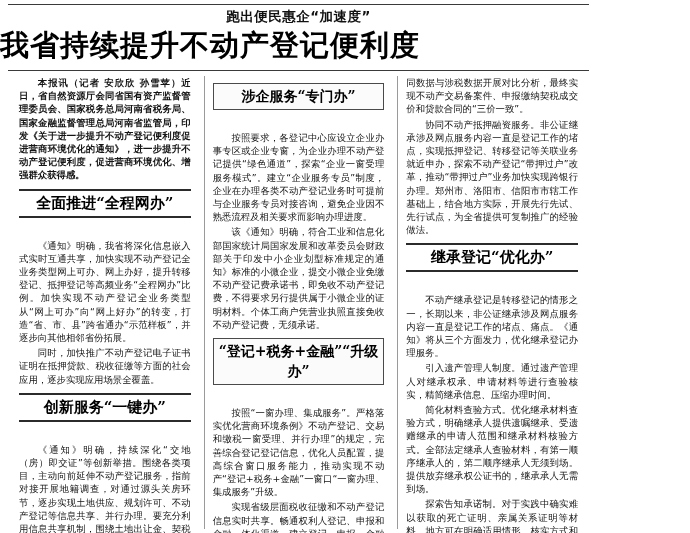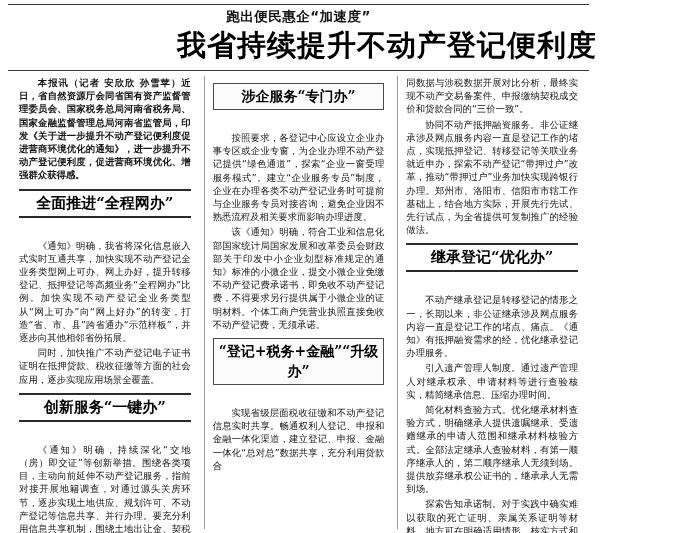--- a/index.html
+++ b/index.html
@@ -34,21 +34,21 @@
     font-size: 13.5px;
     font-weight: bold;
     letter-spacing: 0.5px;
     color: #111;
   }
   .headline {
     position: absolute;
     top: 26px;
     left: 0;
     width: 100%;
-    text-align: right;
+    text-align: left;
     font-size: 29px;
     font-weight: bold;
     letter-spacing: 1px;
     color: #000;
     font-family: "DejaVu Serif", "Liberation Serif", serif;
   }
   .rule-under-headline {
     position: absolute;
     left: 8px;
     right: 8px;
@@ -139,27 +139,28 @@
       <div class="subhead rule">创新服务“一键办”</div>
       <p>《通知》明确，持续深化“交地（房）即交证”等创新举措。围绕各类项目，主动向前延伸不动产登记服务，指前对接开展地籍调查，对通过源头关房环节，逐步实现土地供应、规划许可、不动产登记等信息共享、并行办理。要充分利用信息共享机制，围绕土地出让金、契税等税费完税信息的实时共享，推动“先税后证”原则，实现“一键办”。</p>
       <p>“抵押即交证”。有抵押融资需求的经</p>
     </div>
 
     <div class="col">
       <div class="subhead boxed">涉企服务“专门办”</div>
       <p>按照要求，各登记中心应设立企业办事专区或企业专窗，为企业办理不动产登记提供“绿色通道”，探索“企业一窗受理服务模式”。建立“企业服务专员”制度，企业在办理各类不动产登记业务时可提前与企业服务专员对接咨询，避免企业因不熟悉流程及相关要求而影响办理进度。</p>
       <p>该《通知》明确，符合工业和信息化部国家统计局国家发展和改革委员会财政部关于印发中小企业划型标准规定的通知》标准的小微企业，提交小微企业免缴不动产登记费承诺书，即免收不动产登记费，不得要求另行提供属于小微企业的证明材料。个体工商户凭营业执照直接免收不动产登记费，无须承诺。</p>
       <div class="subhead boxed">“登记+税务+金融”“升级办”</div>
+      <p>按照“一窗办理、集成服务”。严格落实优化营商环境条例》不动产登记、交易和缴税一窗受理、并行办理”的规定，完善综合登记登记信息，优化人员配置，提高综合窗口服务能力，推动实现不动产“登记+税务+金融”一窗口“一窗办理、集成服务”升级。</p>
       <p>实现省级层面税收征缴和不动产登记信息实时共享。畅通权利人登记、申报和金融一体化渠道，建立登记、申报、金融一体化“总对总”数据共享，充分利用贷款合</p>
     </div>
 
     <div class="col">
       <p class="noindent">同数据与涉税数据开展对比分析，最终实现不动产交易备案件、申报缴纳契税成交价和贷款合同的“三价一致”。</p>
       <p>协同不动产抵押融资服务。非公证继承涉及网点服务内容一直是登记工作的堵点，实现抵押登记、转移登记等关联业务就近申办，探索不动产登记“带押过户”改革，推动“带押过户”业务加快实现跨银行办理。郑州市、洛阳市、信阳市市辖工作基础上，结合地方实际，开展先行先试、先行试点，为全省提供可复制推广的经验做法。</p>
       <div class="subhead rule">继承登记“优化办”</div>
-      <p>不动产继承登记是转移登记的情形之一，长期以来，非公证继承涉及网点服务内容一直是登记工作的堵点、痛点。《通知》有抵押融资需求的经，优化继承登记办理服务。</p>
+      <p>不动产继承登记是转移登记的情形之一，长期以来，非公证继承涉及网点服务内容一直是登记工作的堵点、痛点。《通知》将从三个方面发力，优化继承登记办理服务。</p>
       <p>引入遗产管理人制度。通过遗产管理人对继承权承、申请材料等进行查验核实，精简继承信息、压缩办理时间。</p>
       <p>简化材料查验方式。优化继承材料查验方式，明确继承人提供遗嘱继承、受遗赠继承的申请人范围和继承材料核验方式。全部法定继承人查验材料，有第一顺序继承人的，第二顺序继承人无须到场。提供放弃继承权公证书的，继承承人无需到场。</p>
       <p>探索告知承诺制。对于实践中确实难以获取的死亡证明、亲属关系证明等材料，地方可在明确适用情形、核实方式和失信惩戒规则等基础上，引入告知承诺的方式代替。</p>
     </div>
 
   </div>
 </div>
 
 </body></html>

